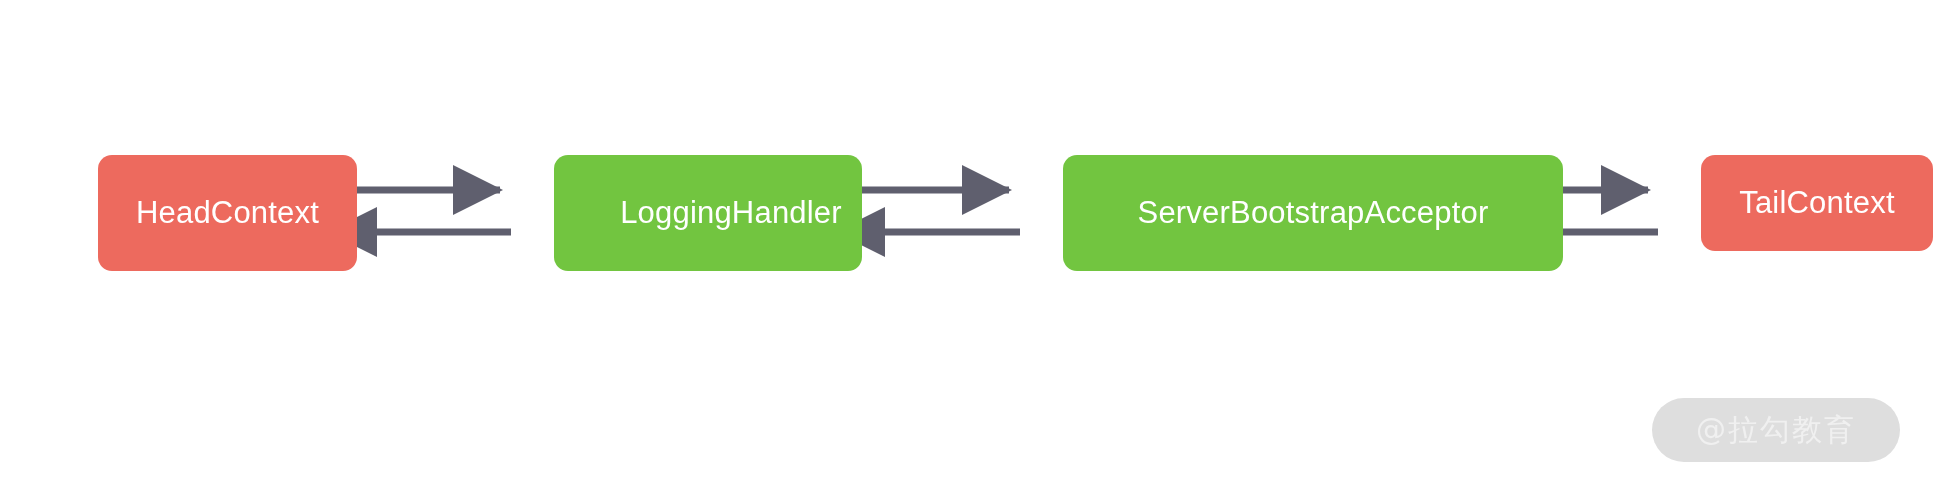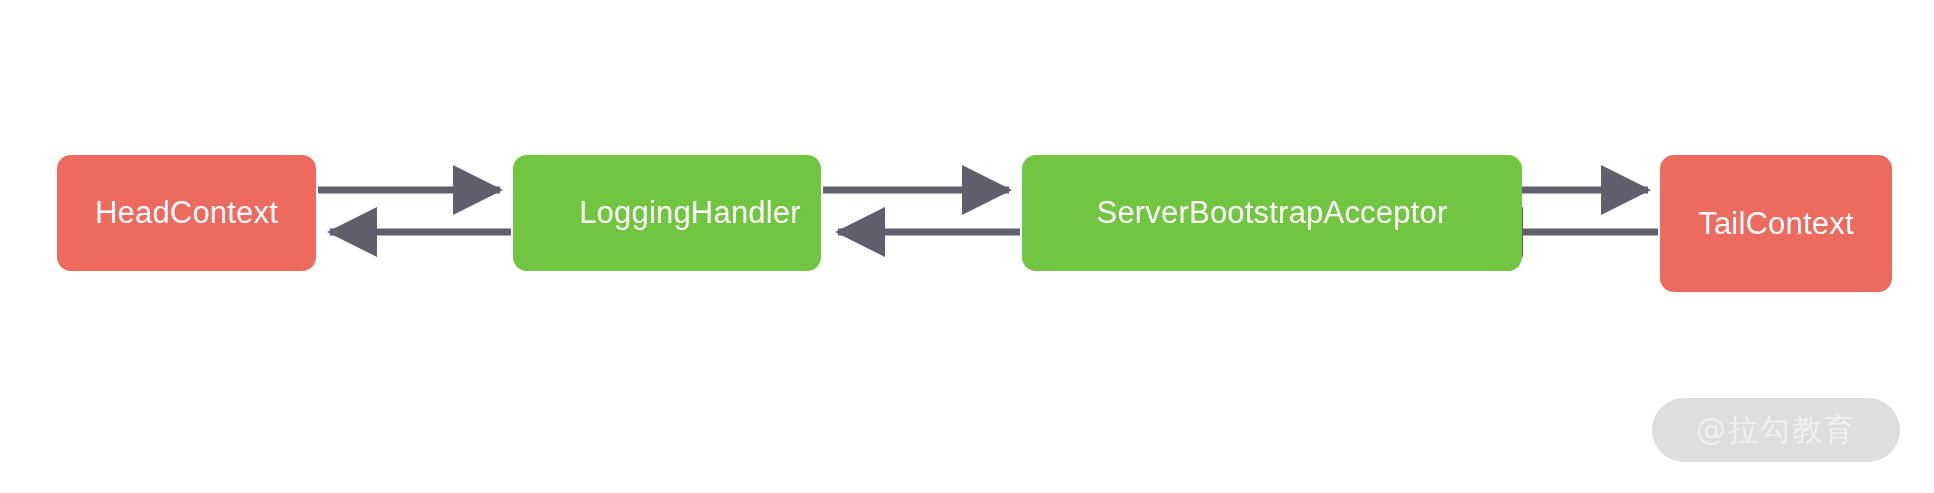--- a/index.html
+++ b/index.html
@@ -22,20 +22,21 @@
     display: flex;
     align-items: center;
     justify-content: center;
     border-radius: 14px;
     color: #ffffff;
     font-size: 31px;
     font-weight: 400;
     letter-spacing: 0.2px;
     white-space: nowrap;
     box-sizing: border-box;
+    margin-left: 41px;
   }
   .node-head {
     left: 57px;
     top: 155px;
     width: 259px;
     height: 116px;
     background: #ED6A5E;
   }
   .node-logging {
     left: 513px;
@@ -49,21 +50,21 @@
     left: 1022px;
     top: 155px;
     width: 500px;
     height: 116px;
     background: #72C540;
   }
   .node-tail {
     left: 1660px;
     top: 155px;
     width: 232px;
-    height: 137px;
+    height: 96px;
     background: #ED6A5E;
     align-items: center;
   }
   .edges {
     position: absolute;
     left: 0;
     top: 0;
     width: 1934px;
     height: 493px;
   }

